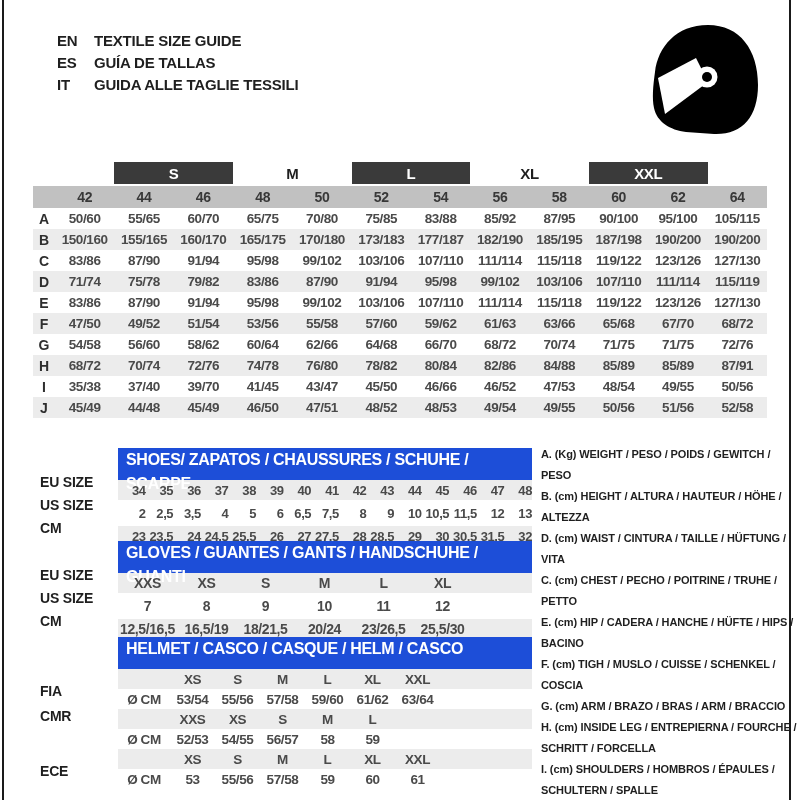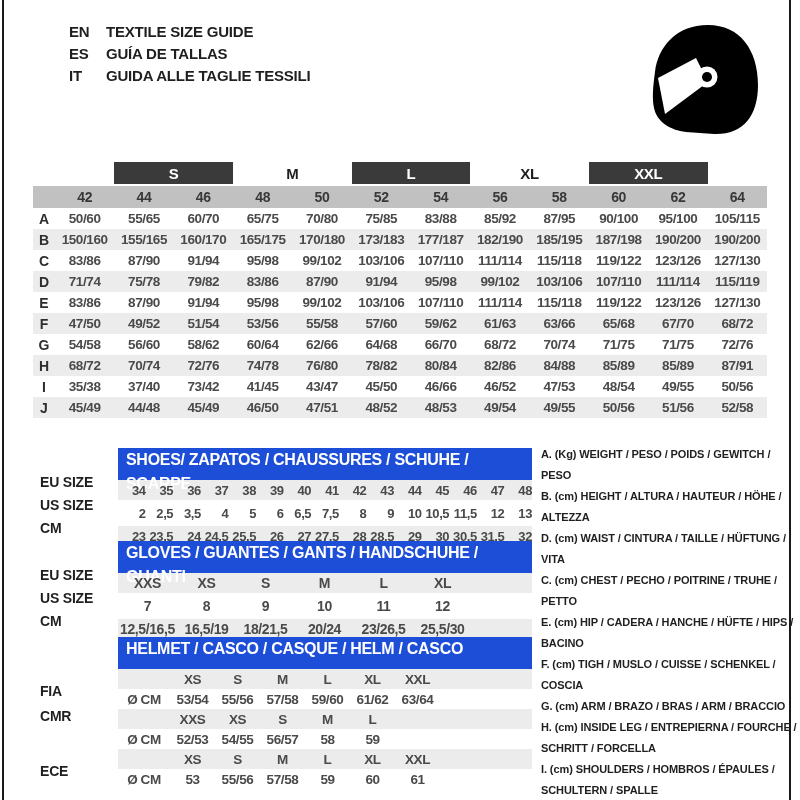--- a/index.html
+++ b/index.html
@@ -2,21 +2,21 @@
 <html><head>
 <meta charset="utf-8">
 <style>
   html,body{margin:0;padding:0;background:#fff;}
   .page{position:relative;width:800px;height:800px;background:#ffffff;overflow:hidden;
         font-family:"Liberation Sans","DejaVu Sans",sans-serif;font-weight:700;color:#222;}
   .edge{position:absolute;top:0;width:2px;height:800px;background:#1a1a1a;}
   .edge-l{left:2px;} .edge-r{left:789px;}
 
   
-  .langs{position:absolute;left:57px;top:21px;margin-left:12px;}
+  .langs{position:absolute;left:57px;top:30px;}
   .lang-row{display:flex;font-size:15px;line-height:22px;letter-spacing:-0.2px;color:#1f1f1f;}
   .lang-code{width:37px;flex:0 0 37px;}
 
   
   .helmet-ico{position:absolute;left:646px;top:22px;width:118px;height:114px;}
 
   
   #textile{position:absolute;left:33px;top:162px;width:734px;border-collapse:collapse;table-layout:fixed;}
   #textile td{padding:0;text-align:center;font-weight:700;}
   td.grp{height:22px;font-size:15px;border-bottom:2px solid #fff;color:#1f1f1f;letter-spacing:-0.3px;}
@@ -232,21 +232,21 @@
           <td class="val">82/86</td>
           <td class="val">84/88</td>
           <td class="val">85/89</td>
           <td class="val">85/89</td>
           <td class="val">87/91</td>
         </tr>
         <tr>
           <td class="rl">I</td>
           <td class="val">35/38</td>
           <td class="val">37/40</td>
-          <td class="val">73/42</td>
+          <td class="val">39/70</td>
           <td class="val">41/45</td>
           <td class="val">43/47</td>
           <td class="val">45/50</td>
           <td class="val">46/66</td>
           <td class="val">46/52</td>
           <td class="val">47/53</td>
           <td class="val">48/54</td>
           <td class="val">49/55</td>
           <td class="val">50/56</td>
         </tr>

